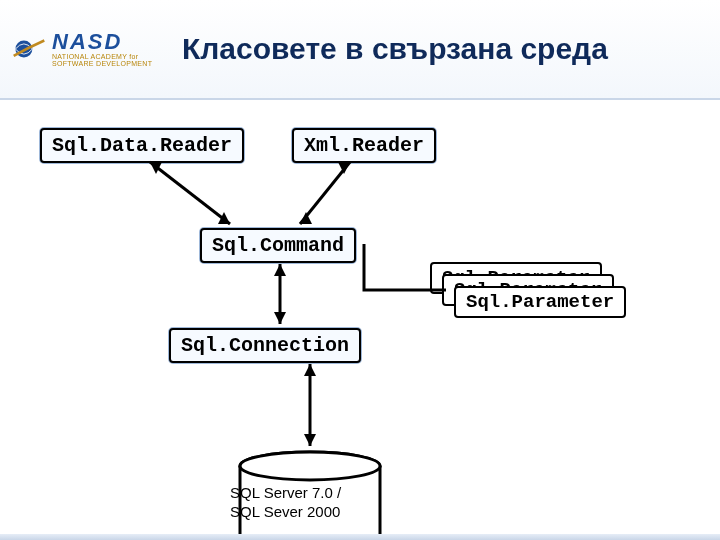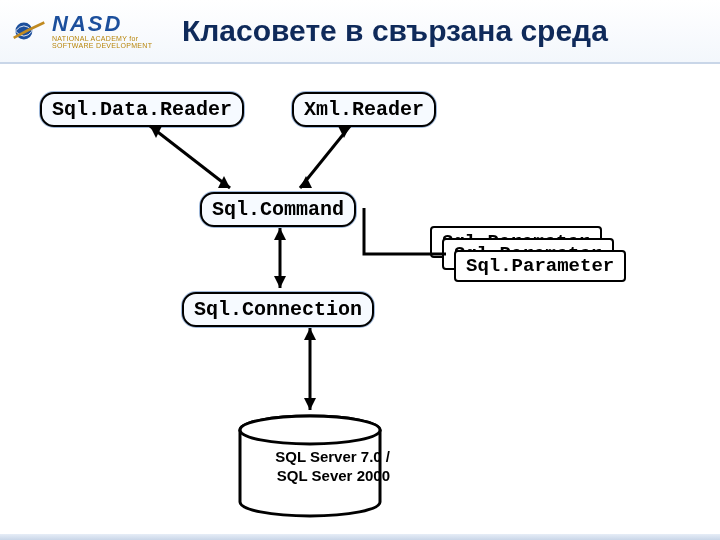--- a/index.html
+++ b/index.html
@@ -8,21 +8,21 @@
     width: 720px;
     height: 540px;
     font-family: Verdana, Arial, sans-serif;
     background: #fff;
     position: relative;
     overflow: hidden;
   }
   .header {
     display: flex;
     align-items: center;
-    height: 64px;
+    height: 100px;
     border-bottom: 2px solid #c9d6e8;
     background: linear-gradient(#fff, #f3f7fc);
     padding-left: 12px;
   }
   .logo-block {
     display: flex;
     align-items: center;
     gap: 6px;
     width: 170px;
   }
@@ -56,21 +56,21 @@
   }
   .canvas {
     position: relative;
     width: 720px;
     height: 460px;
   }
   .node {
     position: absolute;
     background: #fff;
     border: 2px solid #000;
-    border-radius: 14px;
+    border-radius: 4px;
     padding: 4px 10px;
     font-family: "Courier New", monospace;
     font-weight: bold;
     font-size: 20px;
     text-align: left;
     white-space: nowrap;
   }
   .node-shadow {
     box-shadow: 0 0 0 1px #9fb8d9;
     background: #f6faff;
@@ -95,25 +95,25 @@
   }
   .cyl {
     position: absolute;
     left: 230px;
     top: 350px;
     width: 160px;
     height: 110px;
   }
   .cyl-label {
     position: absolute;
-    left: 12px; right: 0;
+    left: 0; right: 0;
     top: 34px;
-    text-align: right;
+    text-align: left;
     font-family: Arial, sans-serif;
-    font-weight: bold;
+    font-weight: normal;
     font-size: 15px;
     line-height: 1.25;
   }
   .footer-line {
     position: absolute;
     bottom: 0; left: 0; right: 0;
     height: 6px;
     background: linear-gradient(#e6edf7, #c9d6e8);
   }
   svg.arrow { position: absolute; overflow: visible; }
@@ -135,21 +135,21 @@
     </div>
   </div>
   <div class="title">Класовете в свързана среда</div>
 </div>
 
 <div class="canvas">
 
   <div class="node node-shadow" style="left:40px; top:28px;">Sql.Data.Reader</div>
   <div class="node node-shadow" style="left:200px; top:128px;">Sql.Command</div>
   <div class="node node-shadow" style="left:292px; top:28px;">Xml.Reader</div>
-  <div class="node node-shadow" style="left:182px; top:228px;">Sql.Connection</div>
+  <div class="node node-shadow" style="left:169px; top:228px;">Sql.Connection</div>
 
   <div class="param-stack">
     <div class="param-card" style="left:0; top:0;">Sql.Parameter</div>
     <div class="param-card" style="left:12px; top:12px;">Sql.Parameter</div>
     <div class="param-card" style="left:24px; top:24px;">Sql.Parameter</div>
   </div>
 
   <div class="cyl">
     <svg width="160" height="110" viewBox="0 0 160 110">
       <ellipse cx="80" cy="16" rx="70" ry="14" fill="#fff" stroke="#000" stroke-width="3"></ellipse>

